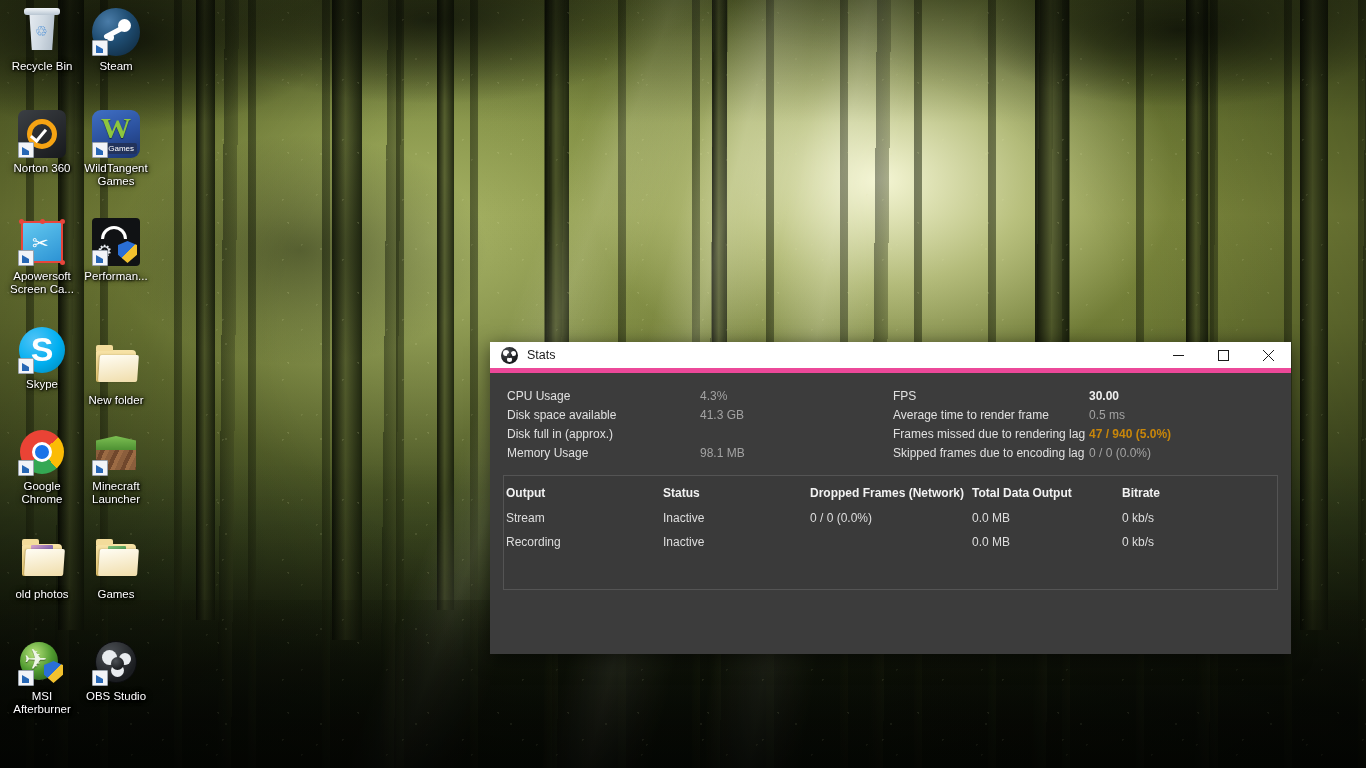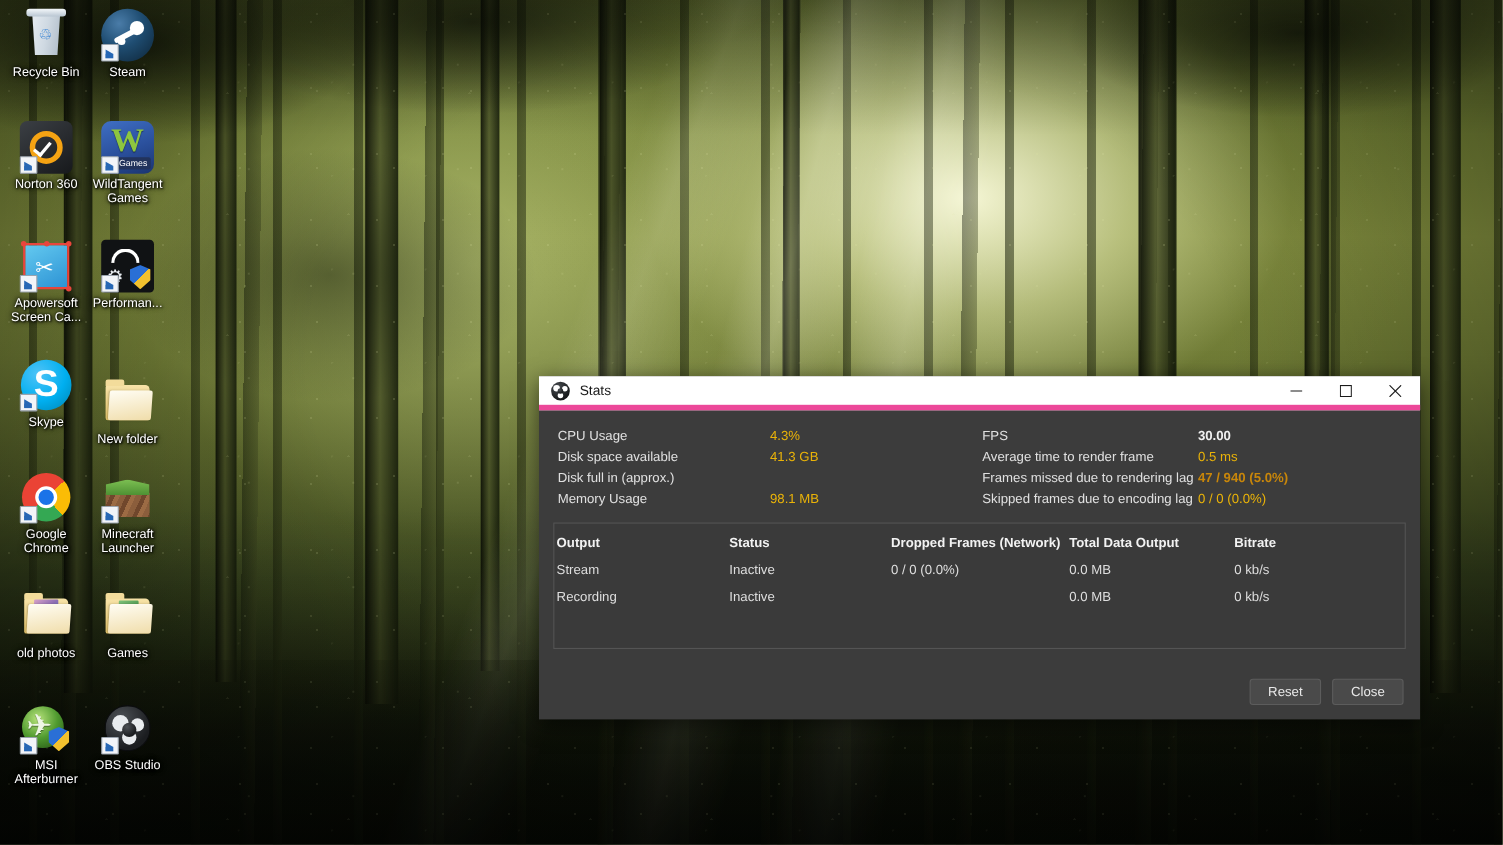--- a/index.html
+++ b/index.html
@@ -379,21 +379,21 @@
 
   #win-body { padding: 14px 13px 0 13px; }
 
   #stats-grid {
     display: grid;
     grid-template-columns: 193px 193px 196px auto;
     row-gap: 0;
     padding-left: 4px;
   }
   .st-label { line-height: 19px; color: #e0e0e0; }
-  .st-value { line-height: 19px; color: #eab308; }
+  .st-value { line-height: 19px; color: #a3a3a3; }
   .st-value.bold { font-weight: bold; color: #f0f0f0; }
   .st-value.warn { font-weight: bold; }
 
   #outputs-box {
     margin-top: 12px;
     border: 1px solid #545454;
     background: #3a3a3a;
     height: 115px;
     padding: 10px 10px 0 2px;
   }
@@ -699,18 +699,14 @@
               <td>Inactive</td>
               <td></td>
               <td>0.0 MB</td>
               <td>0 kb/s</td>
             </tr>
           </tbody>
         </table>
       </div>
     </div>
 
-    <div id="win-footer">
-      <button class="footer-btn">Reset</button>
-      <button class="footer-btn">Close</button>
-    </div>
   </div>
 </div>
 
 </body></html>

